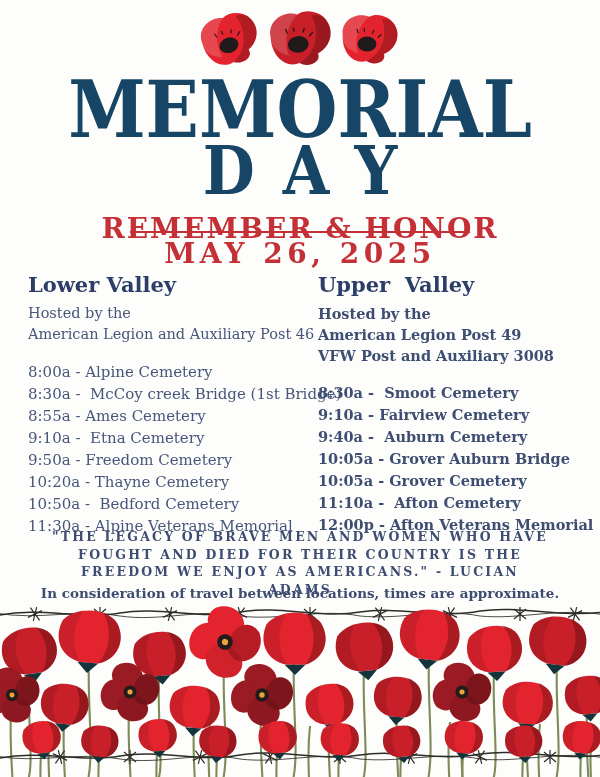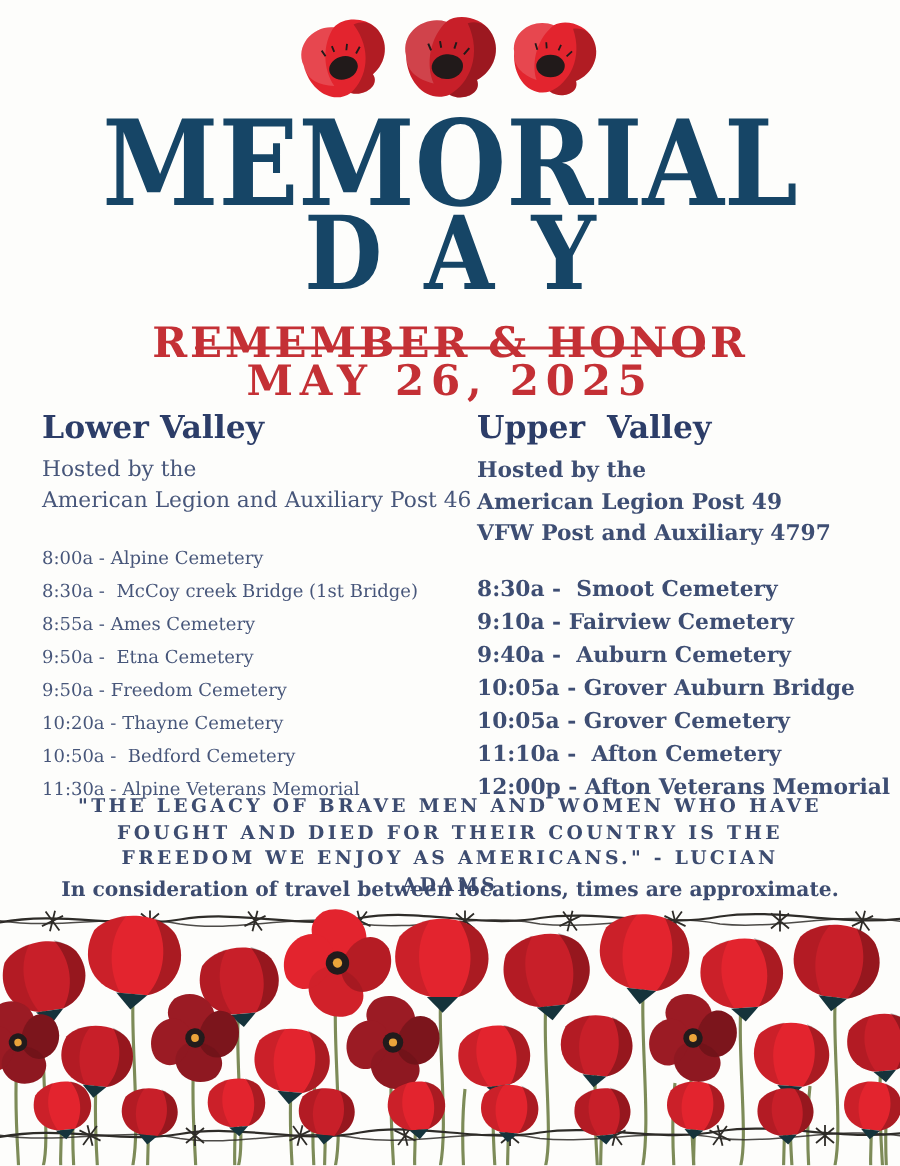--- a/index.html
+++ b/index.html
@@ -25,21 +25,21 @@
   .red-divider{position:absolute;top:231px;left:130px;width:340px;height:2px;
     background:var(--red-accent);border:none;}
   .date{position:absolute;top:237px;width:100%;text-align:center;color:var(--red-accent);
     font-weight:bold;font-size:28px;letter-spacing:4.5px;}
 
   .col{position:absolute;top:272px;width:272px;color:var(--ink-slate);}
   .col-left{left:28px;}
   .col-right{left:318px;}
   .col h2{color:var(--navy-heading);font-size:21px;font-weight:bold;white-space:pre;margin-bottom:6px;}
   .hosted{list-style:none;font-size:14.5px;line-height:21px;white-space:pre;}
-  .schedule{list-style:none;margin-top:16px;font-size:12px;line-height:22px;white-space:pre;}
+  .schedule{list-style:none;margin-top:16px;font-size:15px;line-height:22px;white-space:pre;}
   .col-right .hosted,.col-right .schedule{font-weight:bold;font-size:14.5px;color:#3e4e73;}
 
   .quote{position:absolute;top:528px;left:50px;width:500px;text-align:center;
     color:#3d4c70;font-weight:bold;font-size:12.5px;letter-spacing:2.2px;line-height:17.5px;}
   .note{position:absolute;top:585px;width:100%;text-align:center;color:#3d4c70;
     font-weight:bold;font-size:13.5px;}
 
   .poppy-field{position:absolute;left:0;bottom:0;width:600px;height:177px;display:block;}
   .defs-holder{position:absolute;width:0;height:0;overflow:hidden;}
 </style>
@@ -89,26 +89,26 @@
 
   <div class="title-line title-1">MEMORIAL</div>
   <div class="title-line title-2">DAY</div>
   <div class="tagline">REMEMBER &amp; HONOR</div>
   <hr class="red-divider">
   <div class="date">MAY 26, 2025</div>
 
   <section class="col col-left">
     <h2>Lower Valley</h2>
     <ul class="hosted"><li>Hosted by the</li><li>American Legion and Auxiliary Post 46</li></ul>
-    <ul class="schedule"><li>8:00a - Alpine Cemetery</li><li>8:30a -  McCoy creek Bridge (1st Bridge)</li><li>8:55a - Ames Cemetery</li><li>9:50a -  Etna Cemetery</li><li>9:50a - Freedom Cemetery</li><li>10:20a - Thayne Cemetery</li><li>10:50a -  Bedford Cemetery</li><li>11:30a - Alpine Veterans Memorial</li></ul>
+    <ul class="schedule"><li>8:00a - Alpine Cemetery</li><li>8:30a -  McCoy creek Bridge (1st Bridge)</li><li>8:55a - Ames Cemetery</li><li>9:10a -  Etna Cemetery</li><li>9:50a - Freedom Cemetery</li><li>10:20a - Thayne Cemetery</li><li>10:50a -  Bedford Cemetery</li><li>11:30a - Alpine Veterans Memorial</li></ul>
   </section>
 
   <section class="col col-right">
     <h2>Upper  Valley</h2>
-    <ul class="hosted"><li>Hosted by the</li><li>American Legion Post 49</li><li>VFW Post and Auxiliary 4797</li></ul>
+    <ul class="hosted"><li>Hosted by the</li><li>American Legion Post 49</li><li>VFW Post and Auxiliary 3008</li></ul>
     <ul class="schedule"><li>8:30a -  Smoot Cemetery</li><li>9:10a - Fairview Cemetery</li><li>9:40a -  Auburn Cemetery</li><li>10:05a - Grover Auburn Bridge</li><li>10:05a - Grover Cemetery</li><li>11:10a -  Afton Cemetery</li><li>12:00p - Afton Veterans Memorial</li></ul>
   </section>
 
   <p class="quote">"THE LEGACY OF BRAVE MEN AND WOMEN WHO HAVE FOUGHT AND DIED FOR THEIR COUNTRY IS THE FREEDOM WE ENJOY AS AMERICANS." - LUCIAN ADAMS</p>
   <p class="note">In consideration of travel between locations, times are approximate.</p>
 
   <svg id="field" class="poppy-field" viewBox="0 0 600 177" preserveAspectRatio="none">
       <path d="M30,56 C25,102 35,162 28,180" stroke="var(--stem-green)" stroke-width="2.1" fill="none"></path>
       <path d="M90,42 C85,88 95,148 88,180" stroke="var(--stem-green)" stroke-width="2.1" fill="none"></path>
       <path d="M160,59 C155,105 165,165 158,180" stroke="var(--stem-green)" stroke-width="2.1" fill="none"></path>

